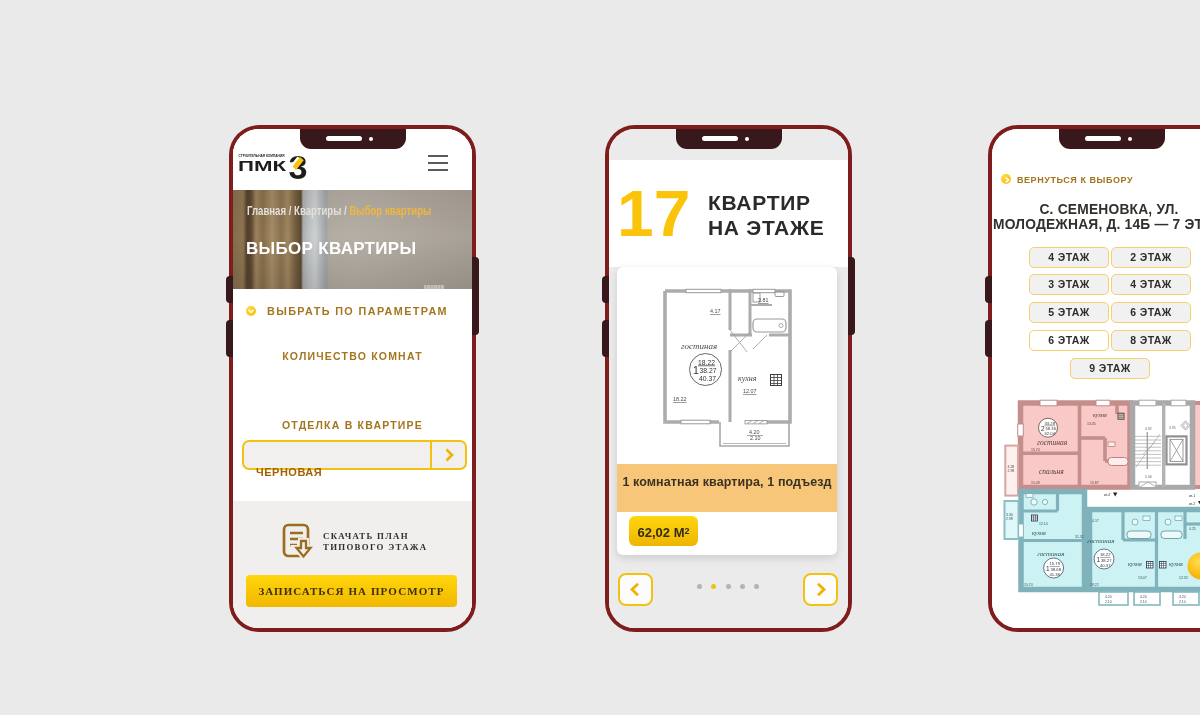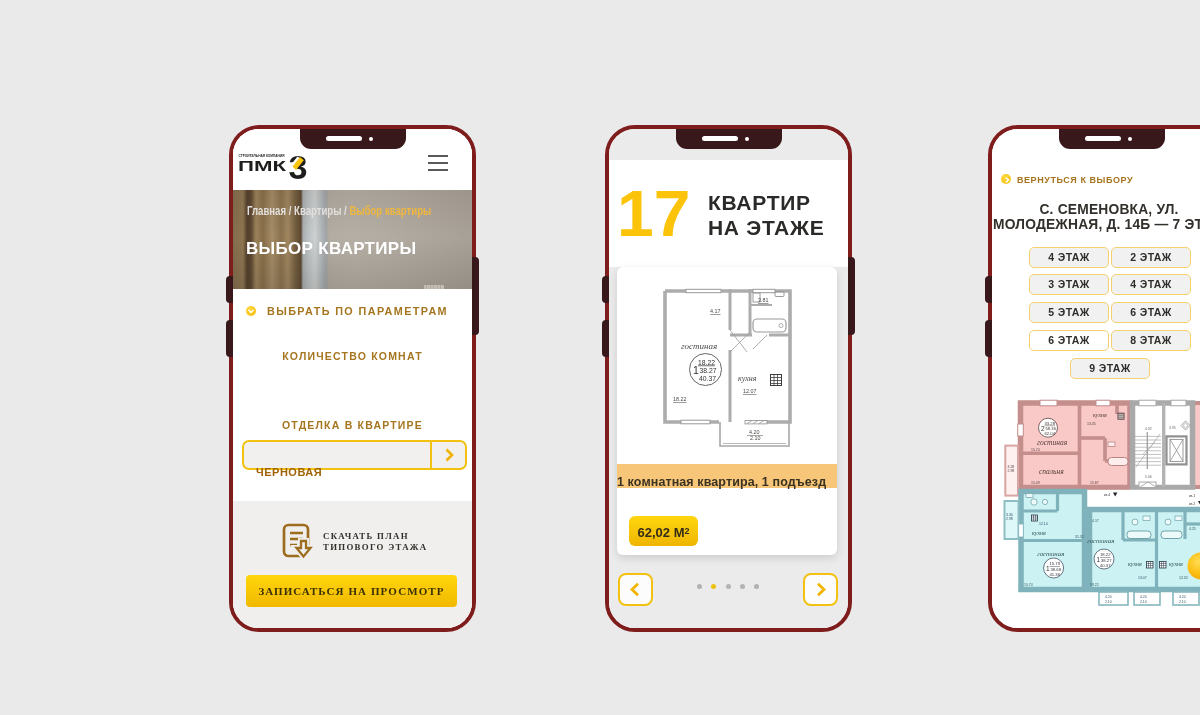--- a/index.html
+++ b/index.html
@@ -177,21 +177,21 @@
           <text x="53" y="30" text-decoration="underline">4.17</text>
           <text x="101" y="19" text-decoration="underline">3.81</text>
           <text x="16" y="118" text-decoration="underline">18.22</text>
           <text x="86" y="110" text-decoration="underline">12.07</text>
           <text x="92" y="151">4.20</text>
           <text x="93" y="157">2.10</text>
         </g>
         <path d="M90,152.5 h16" stroke="#4a4a48" stroke-width="0.5"></path>
       </svg>
 
-      <div style="position:absolute;left:0;top:197px;width:220px;height:24px;background:#f8c678;text-align:left;line-height:36px;font-size:12.5px;font-weight:bold;color:#3a3222;letter-spacing:.1px;white-space:nowrap;">1 комнатная квартира, 1 подъезд</div>
+      <div style="position:absolute;left:0;top:197px;width:220px;height:48px;background:#f8c678;text-align:center;line-height:36px;font-size:12.5px;font-weight:bold;color:#3a3222;letter-spacing:.1px;white-space:nowrap;">1 комнатная квартира, 1 подъезд</div>
 
       <div style="position:absolute;left:12px;top:249px;width:69px;height:30px;border-radius:6px;background:linear-gradient(180deg,#ffd60f,#eeb501);text-align:center;line-height:30px;font-size:13px;font-weight:bold;color:#332c18;">62,02 М<span style="font-size:9px;vertical-align:3px;">2</span></div>
     </div>
 
     <div style="position:absolute;left:9px;top:444px;width:31px;height:29px;background:#fcfcfc;border:2px solid #f3c211;border-radius:8px;">
       <svg style="position:absolute;left:10px;top:7px;" width="10" height="15" viewBox="0 0 10 15">
           <polyline points="8,1.8 2,7.5 8,13.2" fill="none" stroke="#f0b400" stroke-width="2.8"></polyline>
         </svg>
     </div>
 

